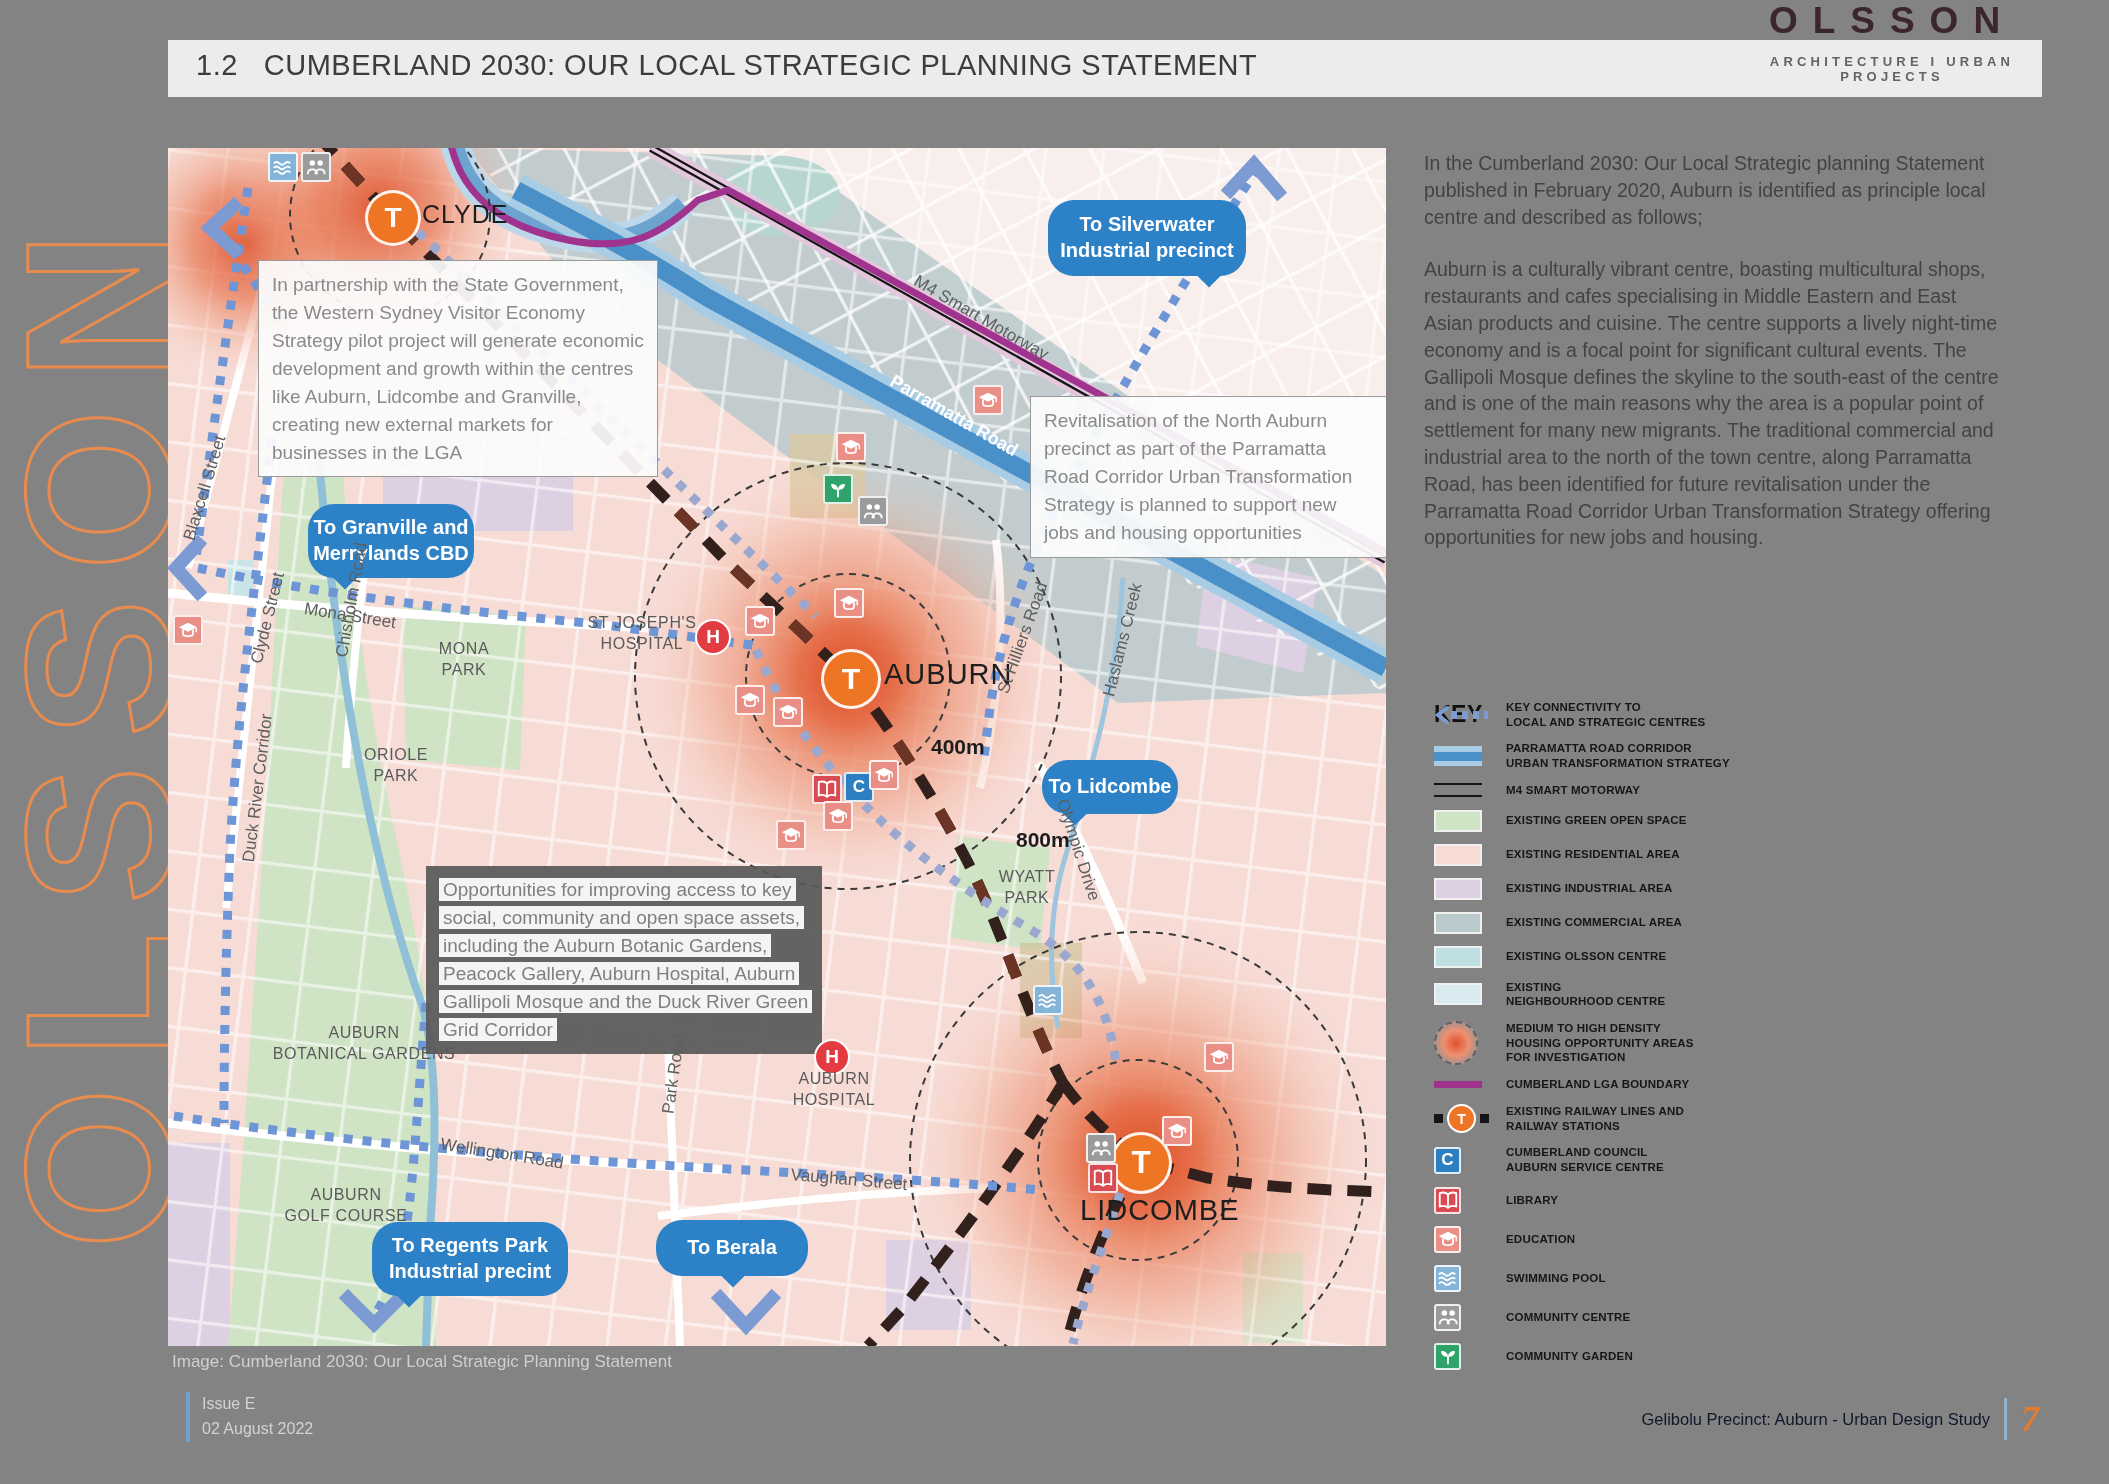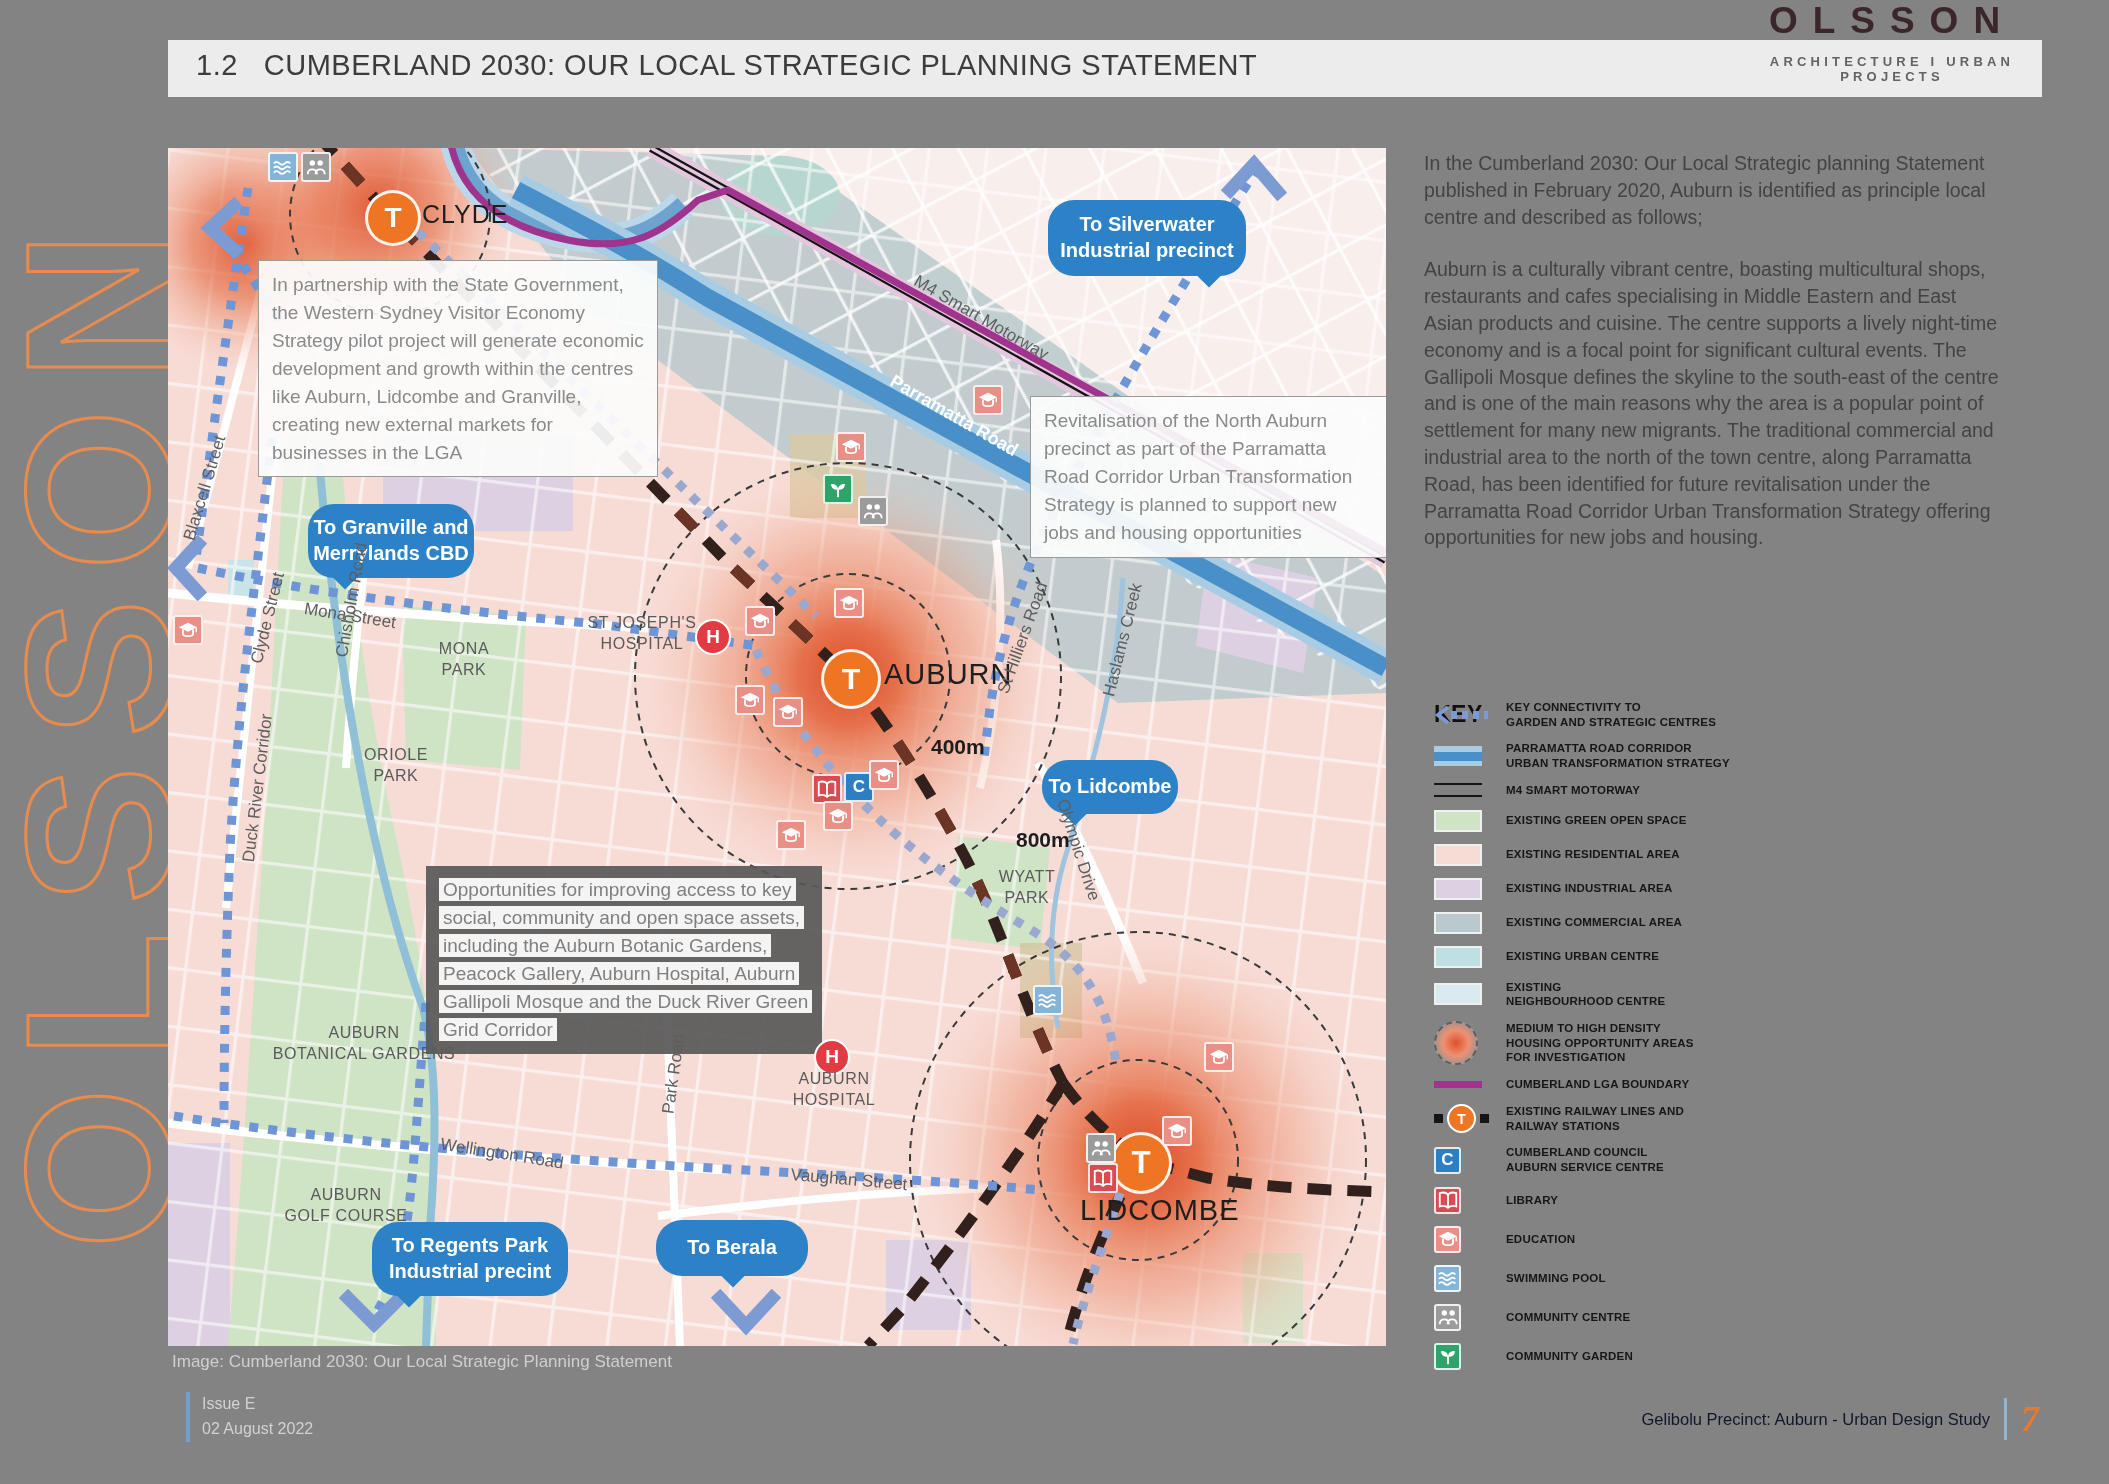--- a/index.html
+++ b/index.html
@@ -423,21 +423,21 @@
   <div class="key-title">KEY</div>
   <div class="legend" id="legend">
       <div class="legend-row">
         <div class="sw">
           <svg width="56" height="24" viewBox="0 0 56 24">
             <polyline points="14,4 4,12 14,20" stroke="#7d9bd3" stroke-width="4" fill="none"></polyline>
             <line x1="17" y1="12" x2="54" y2="12" stroke="#7d9bd3" stroke-width="8" stroke-dasharray="6 5"></line>
           </svg>
         </div>
         <div class="legend-label">KEY CONNECTIVITY TO
-GARDEN AND STRATEGIC CENTRES</div>
+LOCAL AND STRATEGIC CENTRES</div>
       </div>
       <div class="legend-row">
         <div class="sw">
           <div class="sw-corridor">
             <i></i>
           </div>
         </div>
         <div class="legend-label">PARRAMATTA ROAD CORRIDOR
 URBAN TRANSFORMATION STRATEGY</div>
       </div>
@@ -468,21 +468,21 @@
       <div class="legend-row">
         <div class="sw">
           <div class="sw-rect" style="background: rgb(185, 201, 204);"></div>
         </div>
         <div class="legend-label">EXISTING COMMERCIAL AREA</div>
       </div>
       <div class="legend-row">
         <div class="sw">
           <div class="sw-rect" style="background: rgb(191, 224, 227);"></div>
         </div>
-        <div class="legend-label">EXISTING URBAN CENTRE</div>
+        <div class="legend-label">EXISTING OLSSON CENTRE</div>
       </div>
       <div class="legend-row">
         <div class="sw">
           <div class="sw-rect" style="background: rgb(217, 235, 240);"></div>
         </div>
         <div class="legend-label">EXISTING
 NEIGHBOURHOOD CENTRE</div>
       </div>
       <div class="legend-row">
         <div class="sw">

